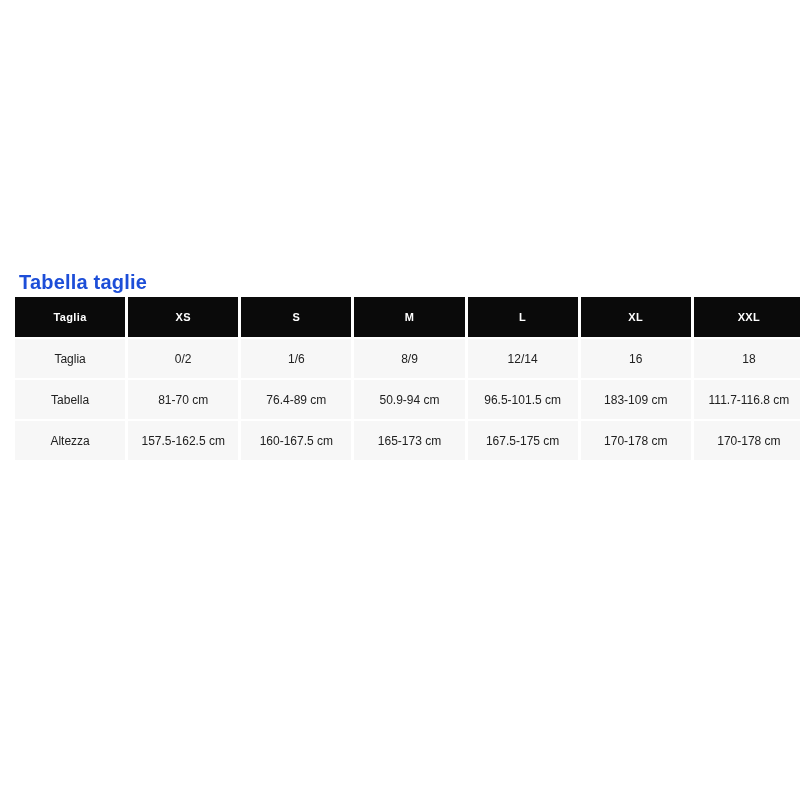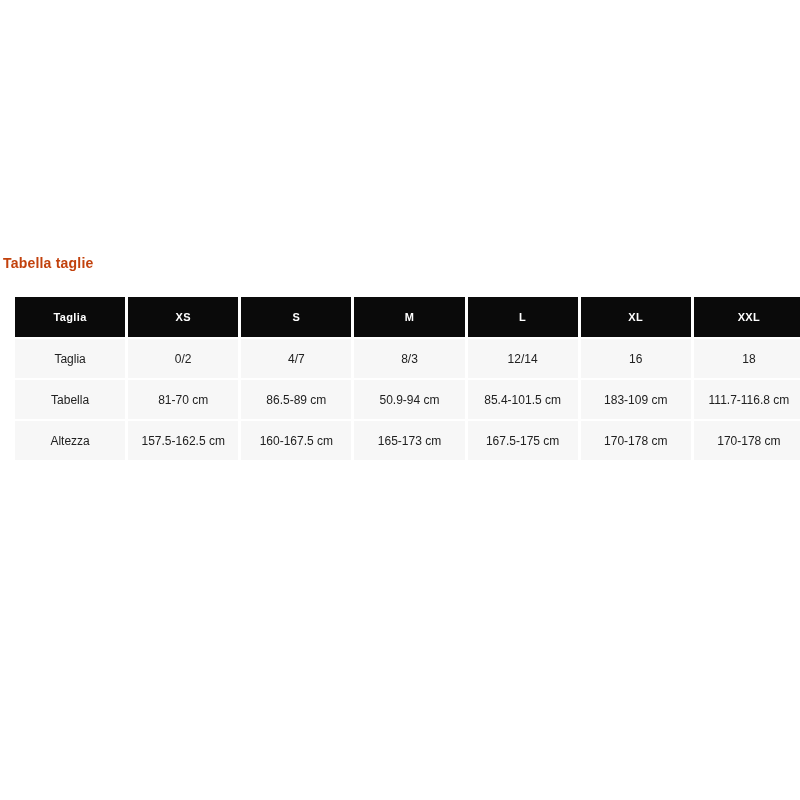--- a/index.html
+++ b/index.html
@@ -12,25 +12,25 @@
     position: relative;
     width: 800px;
     height: 800px;
     overflow: hidden;
     background: var(--page-bg, #ffffff);
   }
   .title {
     position: absolute;
     top: 255px;
     left: 3px;
-    margin: 0;
-    font-size: 14px;
+    margin: 16px;
+    font-size: 20px;
     font-weight: 600;
     letter-spacing: 0.2px;
-    color: #c2410c;
+    color: #1d4ed8;
   }
   table.size-table {
     position: absolute;
     top: 295px;
     left: 12px;
     width: 795px;
     table-layout: fixed;
     border-collapse: separate;
     border-spacing: 3px 2px;
   }
@@ -88,32 +88,32 @@
           <th>M</th>
           <th>L</th>
           <th>XL</th>
           <th>XXL</th>
         </tr>
     </thead>
     <tbody id="body-rows">
         <tr>
           <td><span>Taglia</span></td>
           <td>0/2</td>
-          <td>4/7</td>
-          <td>8/3</td>
+          <td>1/6</td>
+          <td>8/9</td>
           <td>12/14</td>
           <td>16</td>
           <td>18</td>
         </tr>
         <tr>
           <td><span>Tabella</span></td>
           <td>81-70 cm</td>
-          <td>86.5-89 cm</td>
+          <td>76.4-89 cm</td>
           <td>50.9-94 cm</td>
-          <td>85.4-101.5 cm</td>
+          <td>96.5-101.5 cm</td>
           <td>183-109 cm</td>
           <td>111.7-116.8 cm</td>
         </tr>
         <tr>
           <td><span>Altezza</span></td>
           <td>157.5-162.5 cm</td>
           <td>160-167.5 cm</td>
           <td>165-173 cm</td>
           <td>167.5-175 cm</td>
           <td>170-178 cm</td>

